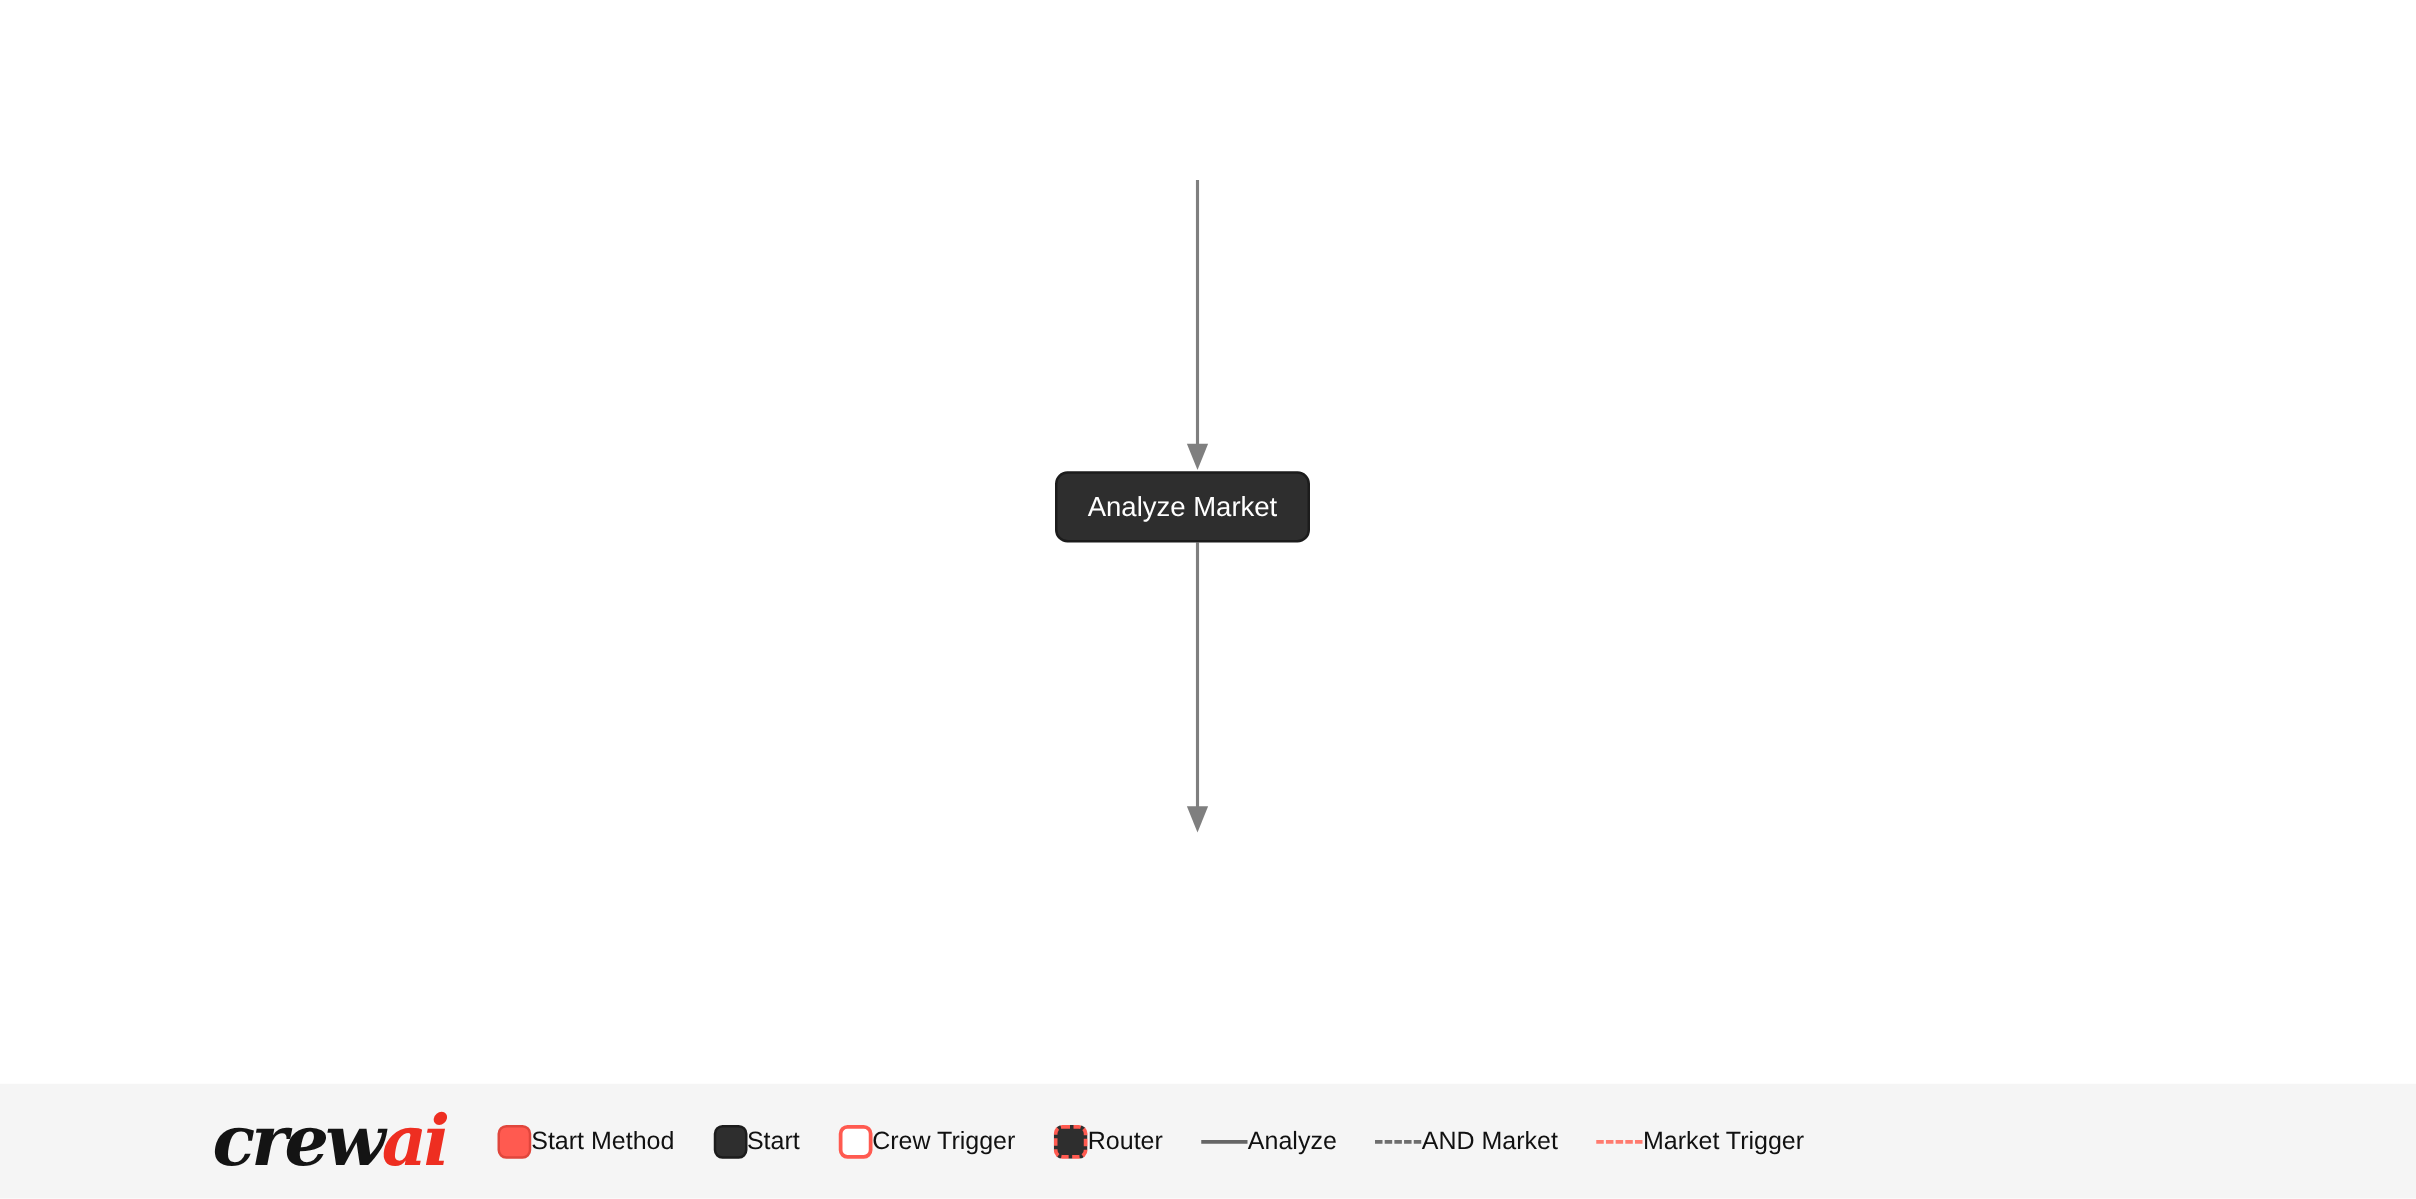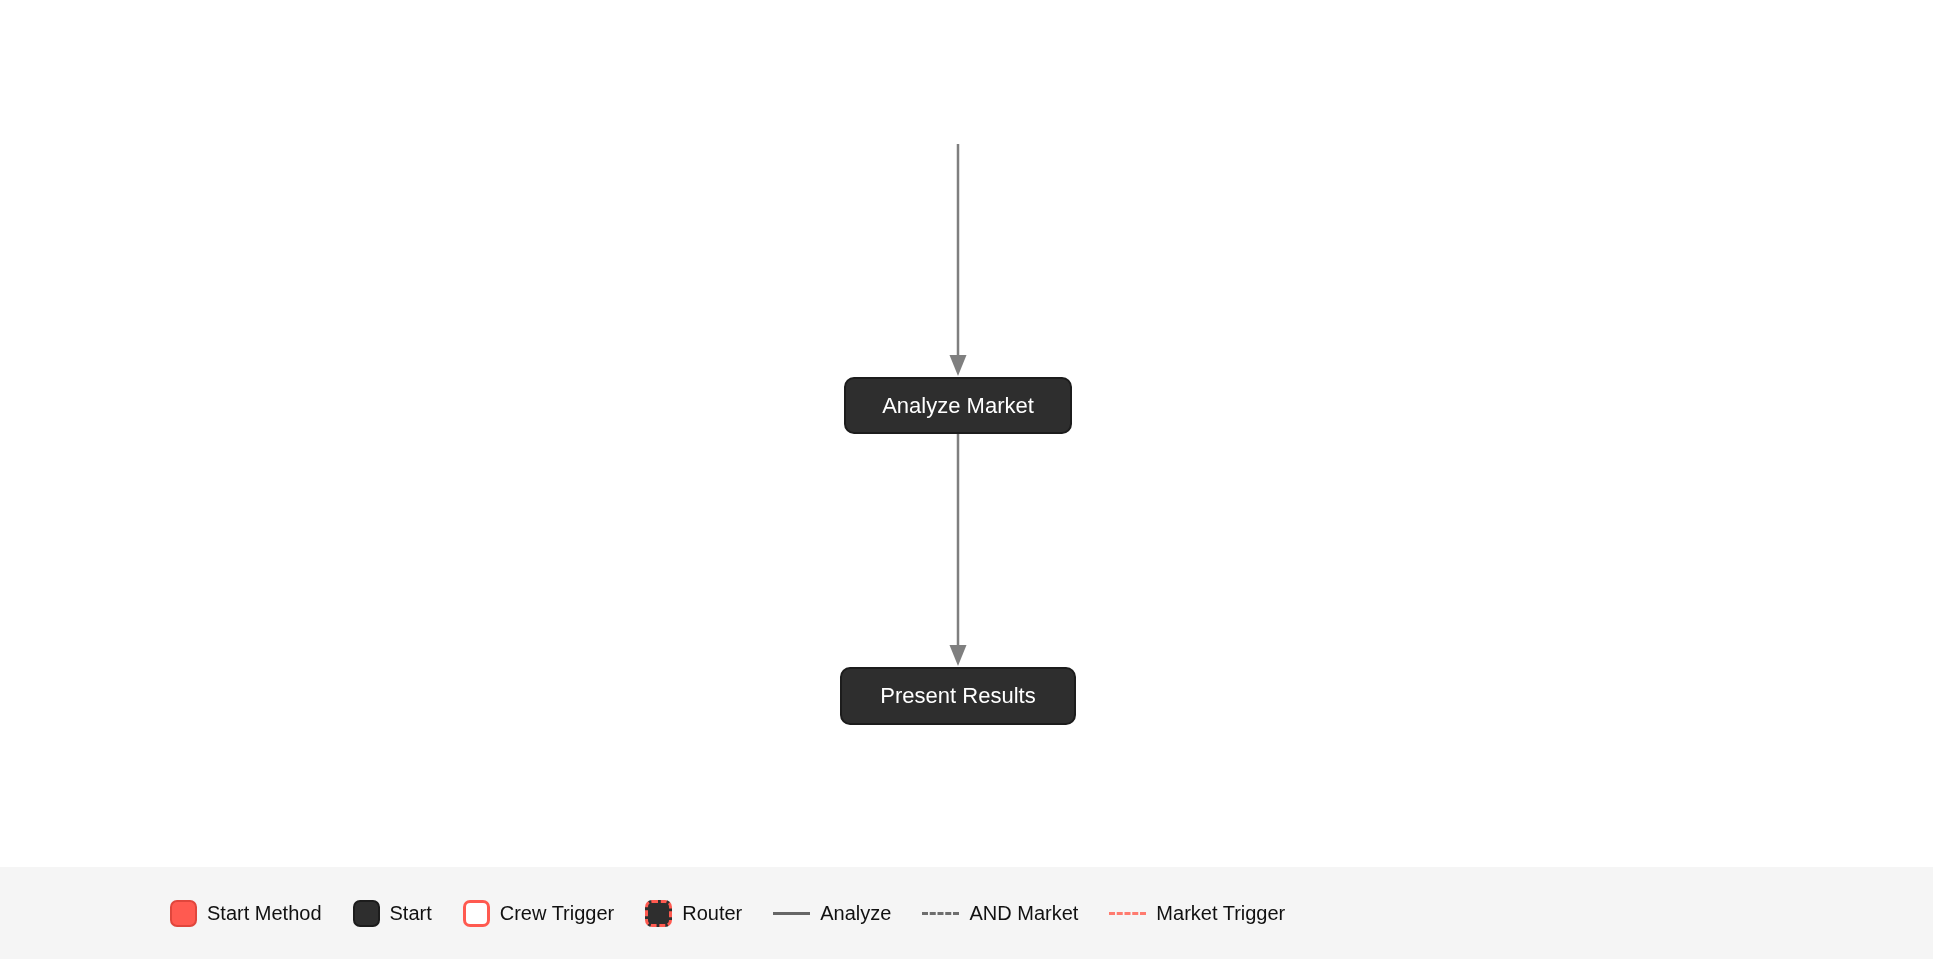--- a/index.html
+++ b/index.html
@@ -31,21 +31,21 @@
     color: #ffffff;
     font-size: 22px;
     border-radius: 10px;
     white-space: nowrap;
     cursor: default;
   }
   .node-start  { background: #FF5A50; border: 2px solid #E0463C; }
   .node-method { background: #2e2e2e; border: 2px solid #1c1c1c; }
 
   #node-0 { left: 826px; top:  85px; width: 264px; height: 59px; }
-  #node-1 { left: 844px; top: 377px; width: 228px; height: 57px; }
+  #node-1 { left: 844px; top: 377px; width: 204px; height: 57px; }
   #node-2 { left: 840px; top: 667px; width: 236px; height: 58px; }
 
   
   .legend-bar {
     position: absolute;
     left: 0; bottom: 0;
     width: 1933px; height: 92px;
     background: #f5f5f5;
     display: flex;
     align-items: center;
@@ -61,21 +61,20 @@
     letter-spacing: -3px;
     margin-right: 10px;
     white-space: nowrap;
   }
   .logo-crew { color: #141414; }
   .logo-ai   { color: #ee2e21; }
 
   .legend-item {
     display: flex;
     align-items: center;
-    gap: 10px;
     white-space: nowrap;
   }
   .legend-label {
     font-size: 20px;
     color: #111111;
   }
   .swatch {
     width: 27px; height: 27px;
     border-radius: 7px;
     flex: 0 0 auto;
@@ -107,25 +106,27 @@
 
     <g>
       <line x1="958" y1="434" x2="958" y2="648" stroke="#7f7f7f" stroke-width="2.5"></line>
       <polygon points="949.5,645 966.5,645 958,666" fill="#7f7f7f"></polygon>
     </g>
   </svg>
 
 
   <div id="node-1" class="flow-node node-method">Analyze Market</div>
 
-  <div id="node-2" class="flow-node node-method">Present Results</div>
 </div>
 
 <div class="legend-bar">
 
+  <div class="brand-logo">
+    <span class="logo-crew">crew</span><span class="logo-ai">ai</span>
+  </div>
 
   <div class="legend-item">
     <span class="swatch swatch-start"></span>
     <span class="legend-label">Start Method</span>
   </div>
 
   <div class="legend-item">
     <span class="swatch swatch-method"></span>
     <span class="legend-label">Start</span>
   </div>

